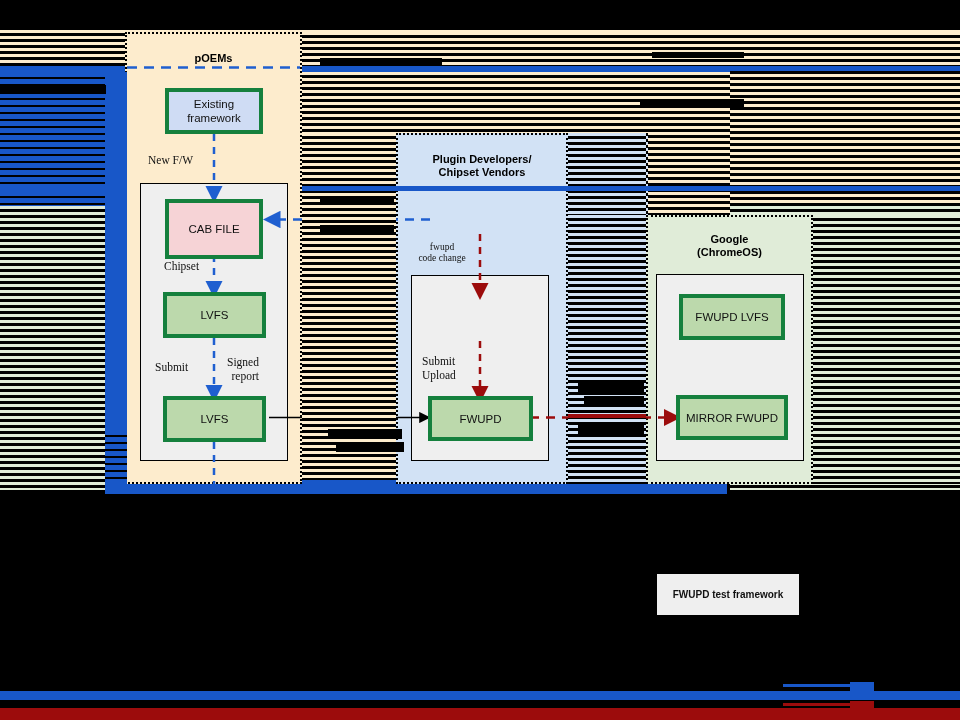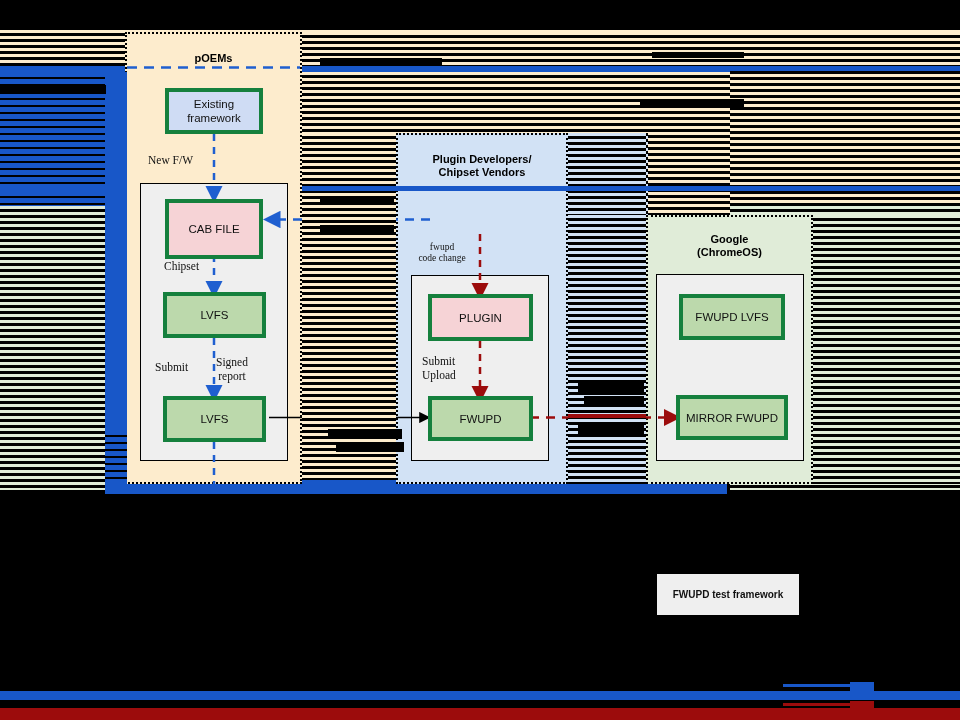--- a/index.html
+++ b/index.html
@@ -169,23 +169,20 @@
 
   <div class="node n-green" style="left:163px;top:292px;width:103px;height:46px;">
     <span>LVFS</span>
   </div>
 
   <div class="node n-green" style="left:163px;top:396px;width:103px;height:46px;">
     <span>LVFS</span>
   </div>
 
 
-  <div class="node n-pink" style="left:428px;top:294px;width:105px;height:47px;">
-    <span>PLUGIN</span>
-  </div>
 
   <div class="node n-green" style="left:428px;top:396px;width:105px;height:45px;">
     <span>FWUPD</span>
   </div>
 
   <div class="node n-green" style="left:679px;top:294px;width:106px;height:46px;">
     <span>FWUPD LVFS</span>
   </div>
 
   <div class="node n-green" style="left:676px;top:395px;width:112px;height:45px;">
@@ -201,21 +198,21 @@
   </div>
 
   <div class="edgelabel" style="left:164px;top:259px;">
     <span>Chipset</span>
   </div>
 
   <div class="edgelabel" style="left:155px;top:360px;">
     <span>Submit</span>
   </div>
 
-  <div class="edgelabel" style="left:216px;top:355px;">
+  <div class="edgelabel" style="left:227px;top:355px;text-align:right;">
     <div>Signed</div>
     <div>report</div>
   </div>
 
   <div class="edgelabel small" style="left:409px;top:242px;width:66px;">
     <div>fwupd</div>
     <div>code change</div>
   </div>
 
   <div class="edgelabel" style="left:422px;top:354px;text-align:left;">

